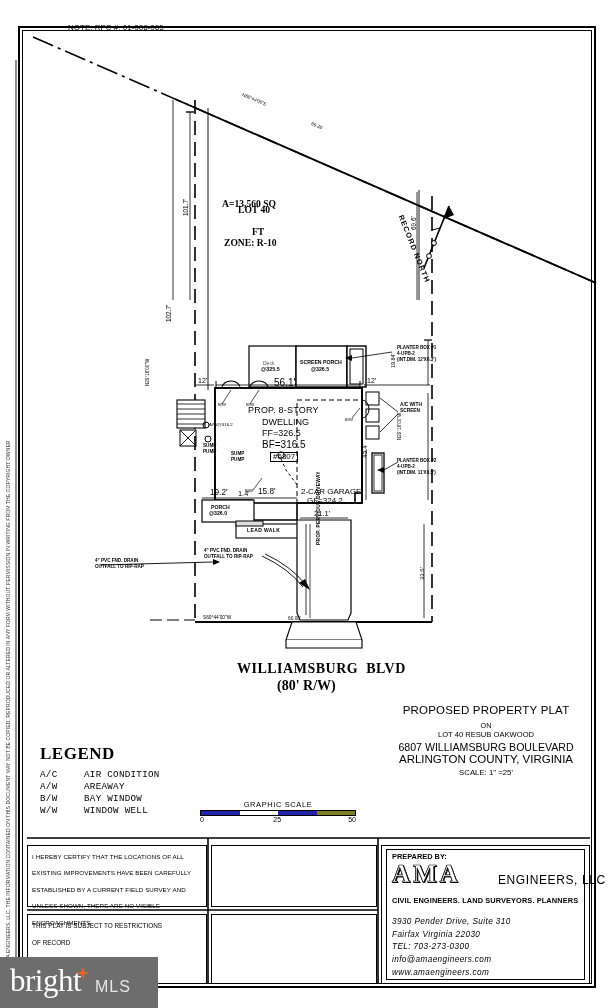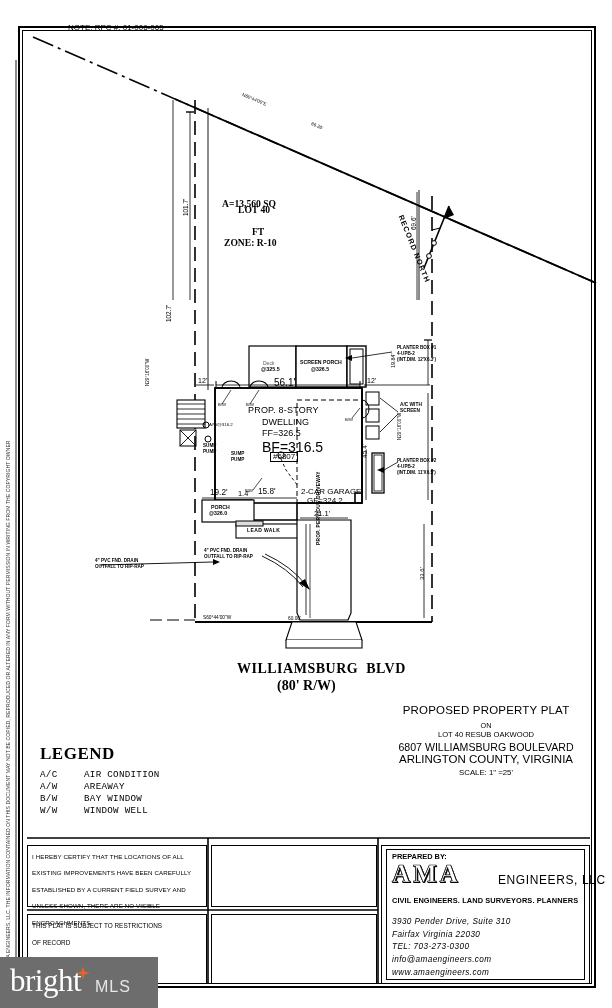--- a/index.html
+++ b/index.html
@@ -278,21 +278,21 @@
   <div class="t" style="left:238px;top:490px;font-size:7.4px;">1.4'</div>
   <div class="t" style="left:258px;top:488px;font-size:8.2px;">15.8'</div>
   <div class="t" style="left:419px;top:580px;font-size:6px;
        transform:rotate(-90deg);transform-origin:left top;">33.6'</div>
   <div class="t" style="left:391px;top:368px;font-size:5.4px;
        transform:rotate(-90deg);transform-origin:left top;">19.84'</div>
 
   <div class="t" style="left:248px;top:406px;font-size:9px;letter-spacing:.2px;">PROP. 8-STORY</div>
   <div class="t" style="left:262px;top:418px;font-size:9px;">DWELLING</div>
   <div class="t" style="left:262px;top:429px;font-size:9px;">FF=326.5</div>
-  <div class="t" style="left:262px;top:440px;font-size:14px;">BF=316.5</div>
+  <div class="t" style="left:262px;top:440px;font-size:10px;">BF=316.5</div>
   <div class="t" style="left:270px;top:452px;font-size:8px;border:1px solid #000;padding:0 2px;">#6807</div>
 
   <div class="t" style="left:301px;top:488px;font-size:8px;">2-CAR GARAGE</div>
   <div class="t" style="left:307px;top:497px;font-size:8px;">GF=324.2</div>
 
   <div class="t" style="left:263px;top:361px;font-size:5px;color:#555;">Deck</div>
   <div class="t bold" style="left:261px;top:367px;font-size:5.4px;">@325.5</div>
   <div class="t bold" style="left:300px;top:360px;font-size:5.2px;">SCREEN PORCH</div>
   <div class="t bold" style="left:311px;top:367px;font-size:5.2px;">@326.5</div>
 
@@ -348,20 +348,34 @@
         <td>BAY  WINDOW</td>
       </tr>
       <tr>
         <td class="abbr">W/W</td>
         <td>WINDOW  WELL</td>
       </tr>
     </tbody>
       </table>
   </div>
 
+  <div id="gscale">
+    <div class="gs-label">GRAPHIC   SCALE</div>
+    <div class="gs-bar">
+      <div style="background:#2222aa"></div>
+      <div style="background:#ffffff"></div>
+      <div style="background:#2222aa"></div>
+      <div style="background:#7f7f22"></div>
+    </div>
+    <div class="gs-nums">
+      <span style="left:0">0</span>
+      <span style="left:47%">25</span>
+      <span style="right:0">50</span>
+    </div>
+  </div>
 
   <div id="titleblock">
     <div class="tb1">PROPOSED PROPERTY PLAT</div>
     <div class="tb-on">ON</div>
     <div class="tb-sub">LOT 40 RESUB OAKWOOD</div>
     <div class="tb-addr">6807 WILLIAMSBURG BOULEVARD</div>
     <div class="tb-county">ARLINGTON COUNTY, VIRGINIA</div>
     <div class="tb-scale">SCALE:  1" =25'</div>
   </div>
 

